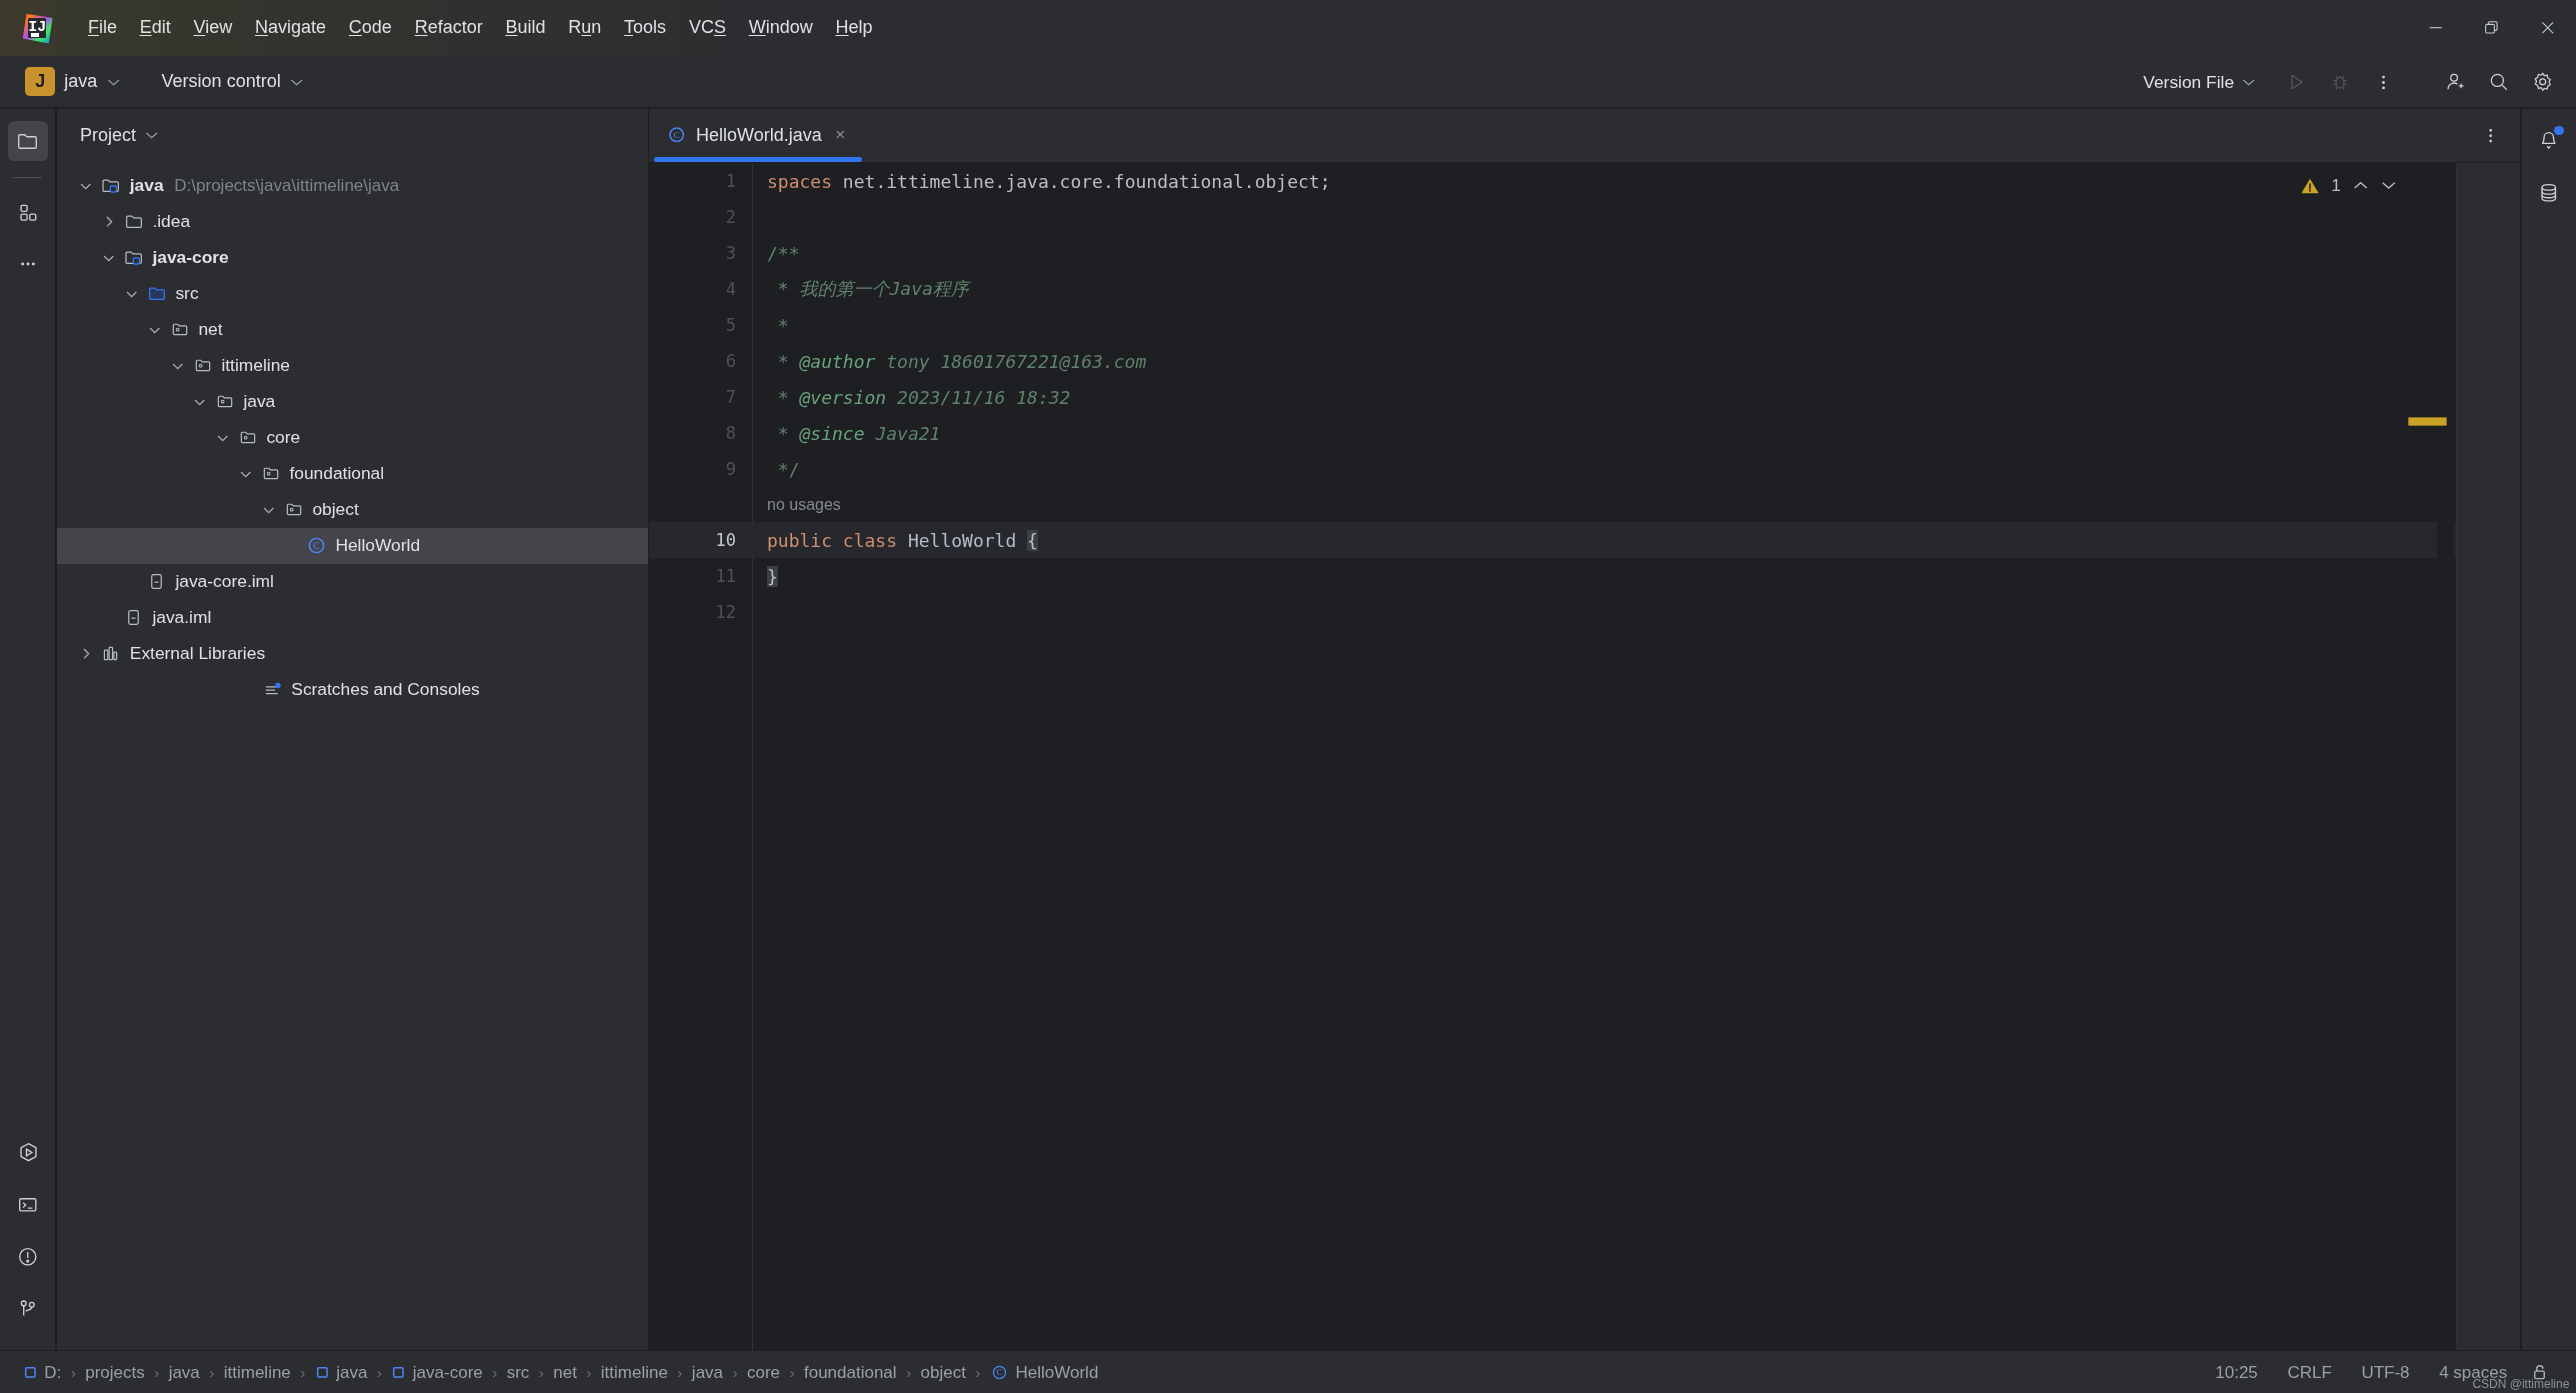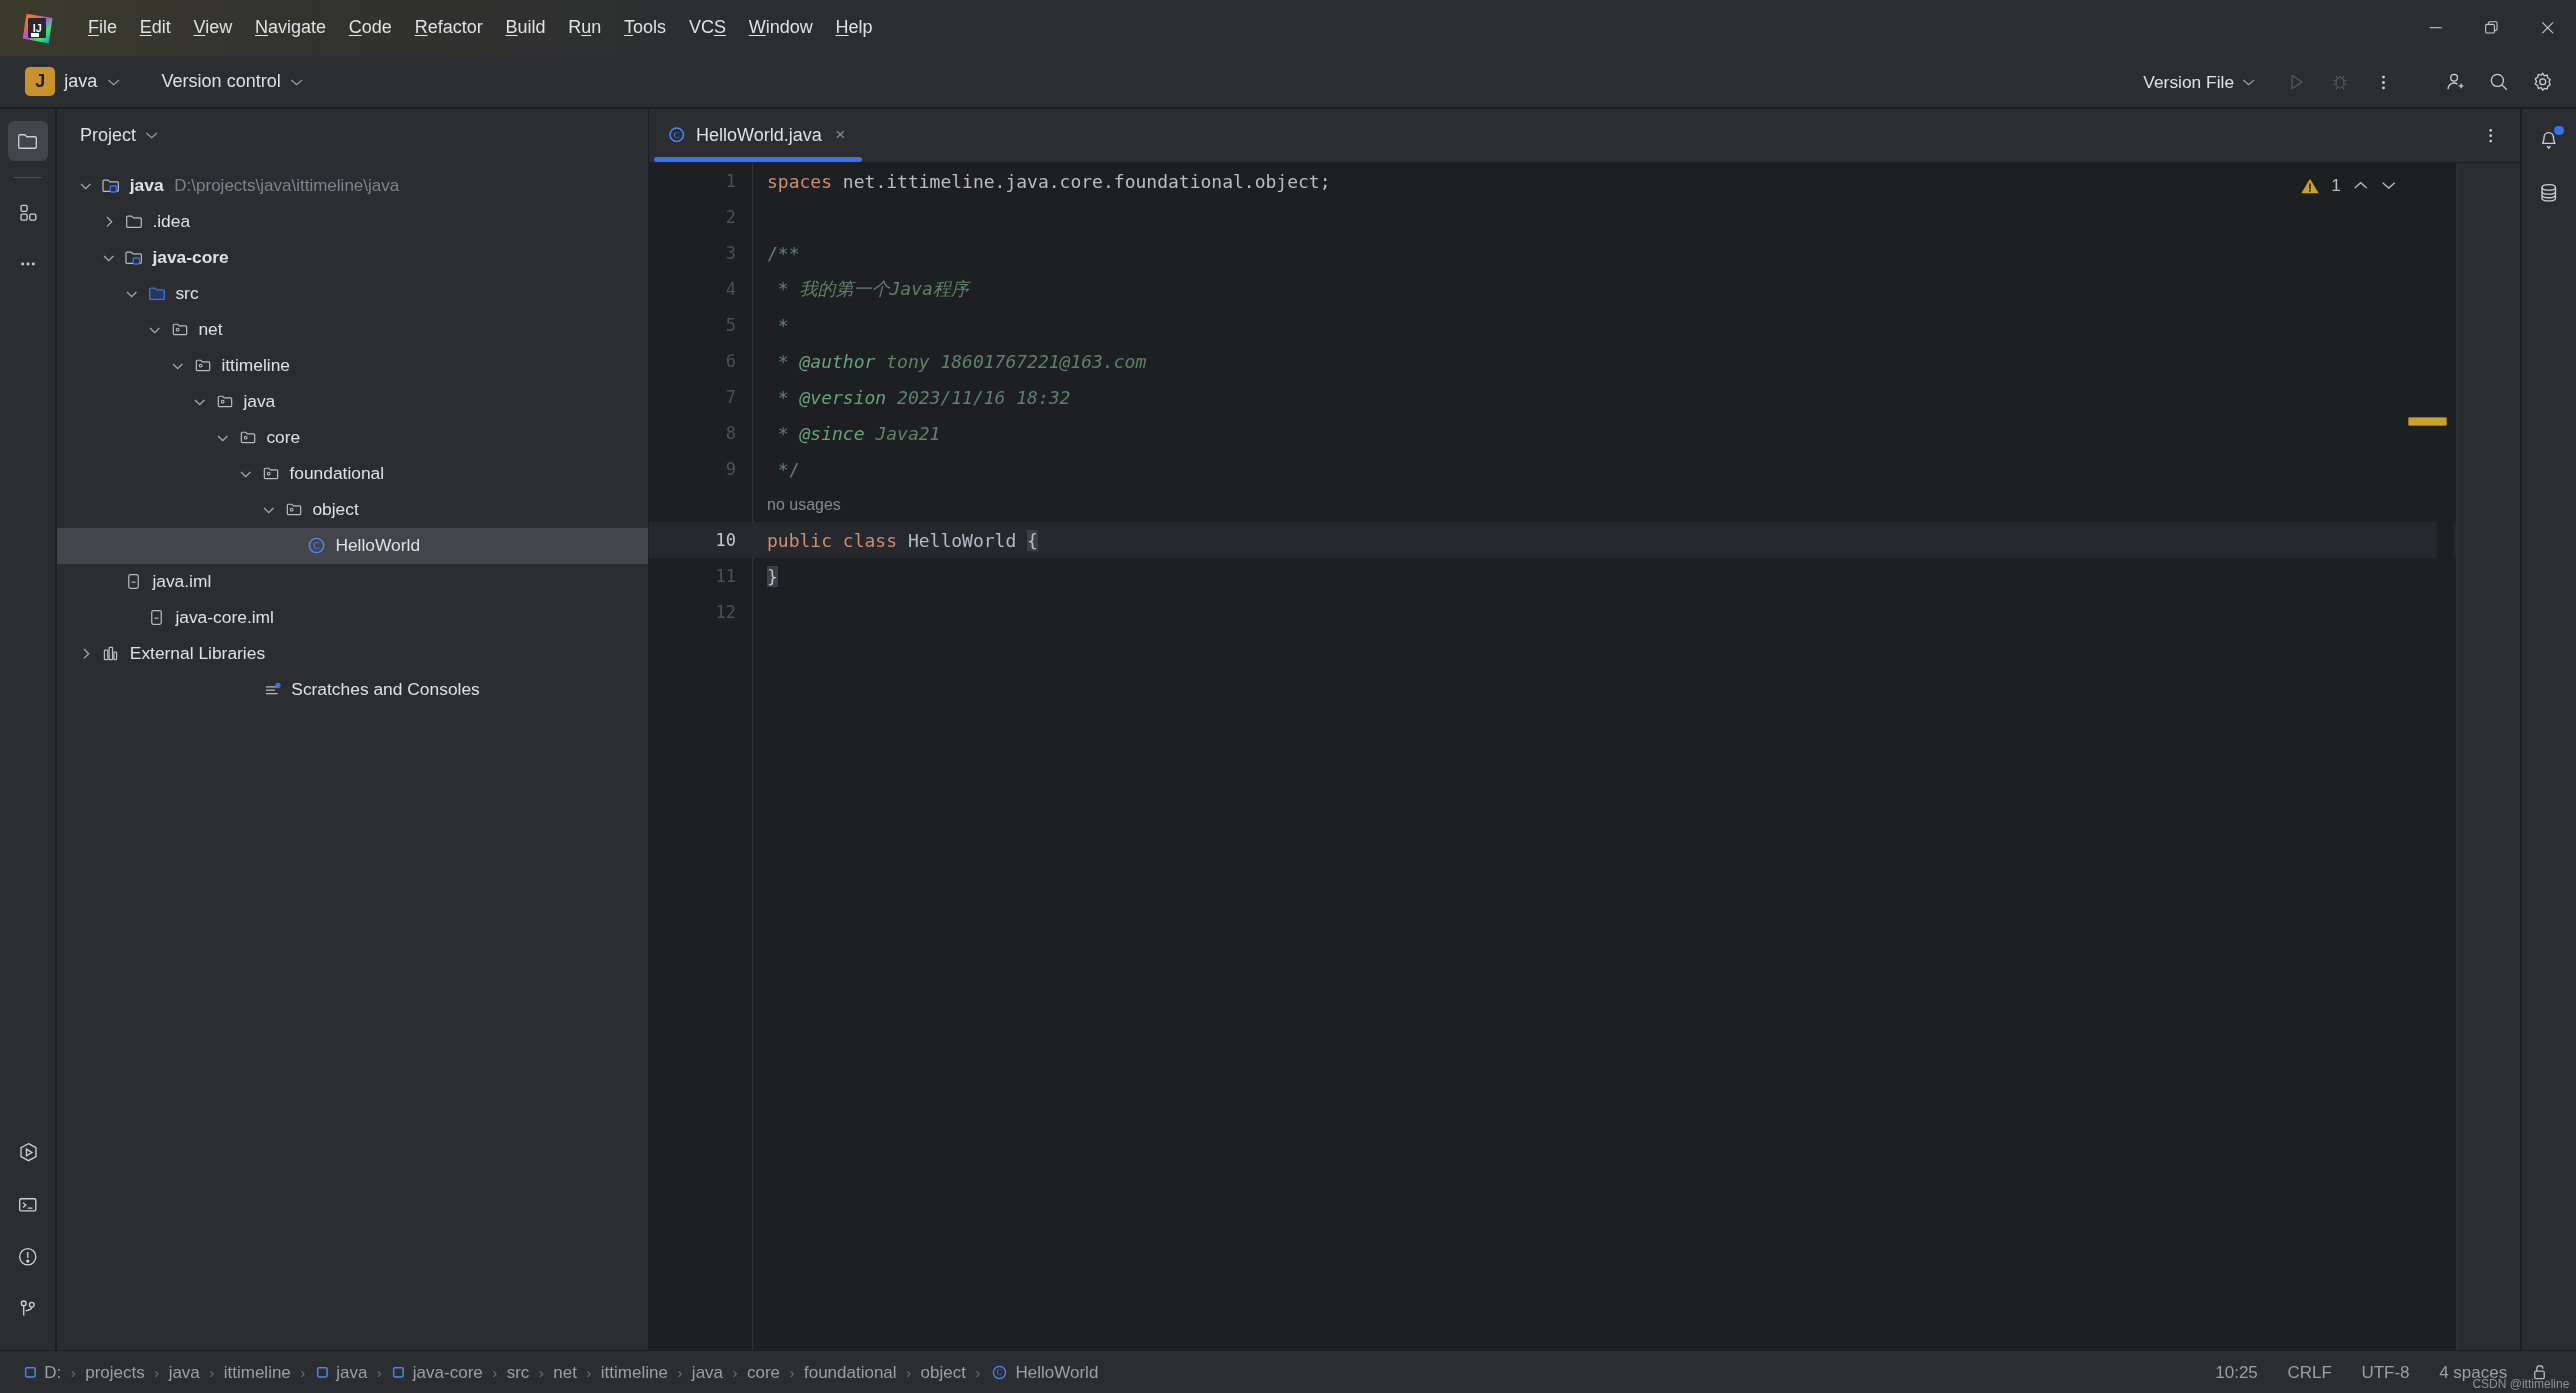--- a/index.html
+++ b/index.html
@@ -24,23 +24,23 @@
   }
   .ij-logo .lg {
     position: absolute; inset: 0;
     background:
       linear-gradient(135deg, #FE315D 0%, #F97A12 18%, #B24BF3 48%, #3BEA62 70%, #087CFA 100%);
     clip-path: polygon(16% 4%, 100% 18%, 88% 100%, 4% 84%);
   }
   .ij-logo .inner {
     position: absolute; left: 22%; top: 18%; width: 58%; height: 64%;
     background: #27282c; border-radius: 1.3px;
-    color: #fff; font-size: 11px; font-weight: bold;
+    color: #fff; font-size: 15px; font-weight: bold;
     display: flex; align-items: center; justify-content: center;
-    font-family: Liberation Sans, sans-serif;
+    font-family: Liberation Mono, monospace;
   }
   .ij-logo .bar {
     position: absolute; left: 30%; bottom: 20%; width: 26%; height: 4px; background: #fff;
   }
   .menubar { display: flex; align-items: center; gap: 0; }
   .menu-item {
     color: #dfe1e5; font-size: 18px; padding: 4px 11.4px; cursor: default;
     line-height: 1.2; white-space: nowrap;
   }
   .menu-item u { text-decoration: underline; text-underline-offset: 2px; }
@@ -572,39 +572,39 @@
       <div class="tnode selected" style="padding-left: 223px;">
         <span class="tarrow"></span>
         <span class="ticon">
           <svg width="19" height="19" viewBox="0 0 28 28" style="font-size:26px">
         <circle cx="14" cy="14" r="10.5" fill="none" stroke="#4E86F7" stroke-width="2.2"></circle>
         <text x="14" y="19" font-size="14" fill="#4E86F7" text-anchor="middle" font-family="Liberation Serif, serif">C</text>
           </svg>
         </span>
         <span class="tlabel">HelloWorld</span>
       </div>
-      <div class="tnode" style="padding-left: 40px;">
+      <div class="tnode" style="padding-left: 63px;">
         <span class="tarrow"></span>
         <span class="ticon">
           <svg width="19" height="19" viewBox="0 0 28 28">
         <rect x="7" y="4" width="14" height="20" rx="2.5" fill="none" stroke="#B9BDC4" stroke-width="1.8"></rect>
         <line x1="11" y1="15" x2="17" y2="15" stroke="#B9BDC4" stroke-width="1.8"></line>
           </svg>
         </span>
-        <span class="tlabel">java.iml</span>
-      </div>
-      <div class="tnode" style="padding-left: 63px;">
+        <span class="tlabel">java-core.iml</span>
+      </div>
+      <div class="tnode" style="padding-left: 40px;">
         <span class="tarrow"></span>
         <span class="ticon">
           <svg width="19" height="19" viewBox="0 0 28 28">
         <rect x="7" y="4" width="14" height="20" rx="2.5" fill="none" stroke="#B9BDC4" stroke-width="1.8"></rect>
         <line x1="11" y1="15" x2="17" y2="15" stroke="#B9BDC4" stroke-width="1.8"></line>
           </svg>
         </span>
-        <span class="tlabel">java-core.iml</span>
+        <span class="tlabel">java.iml</span>
       </div>
       <div class="tnode" style="padding-left: 17.4px;">
         <span class="tarrow">
           <svg width="8" height="13.4" viewBox="0 0 12 20">
             <path d="M3 3 L10 10 L3 17" fill="none" stroke="currentColor" stroke-width="2"></path>
           </svg>
         </span>
         <span class="ticon">
           <svg width="19" height="19" viewBox="0 0 28 28" fill="none" stroke="#B9BDC4" stroke-width="1.8">
         <rect x="5" y="9" width="5" height="14" rx="1"></rect>

